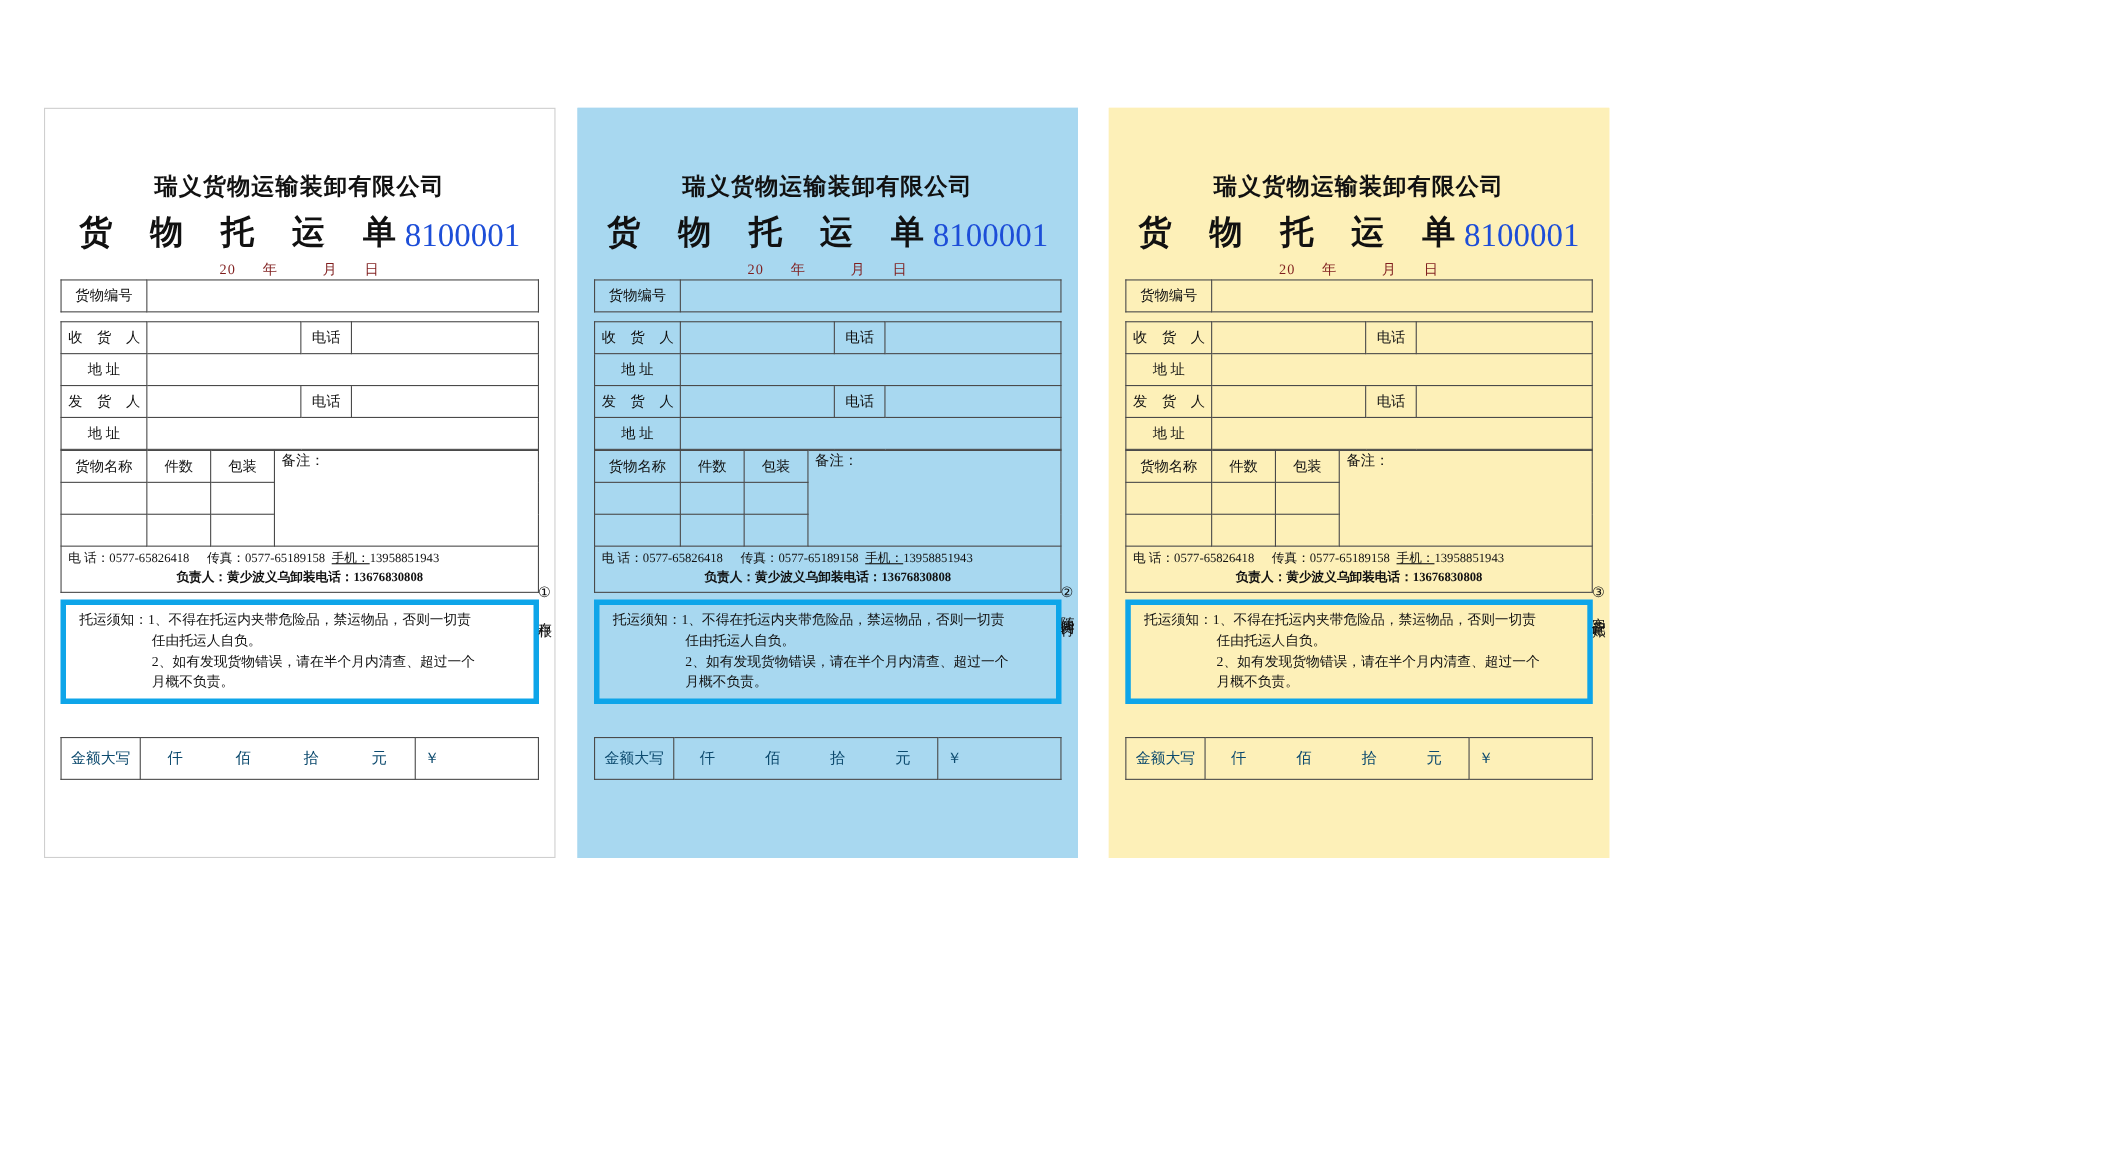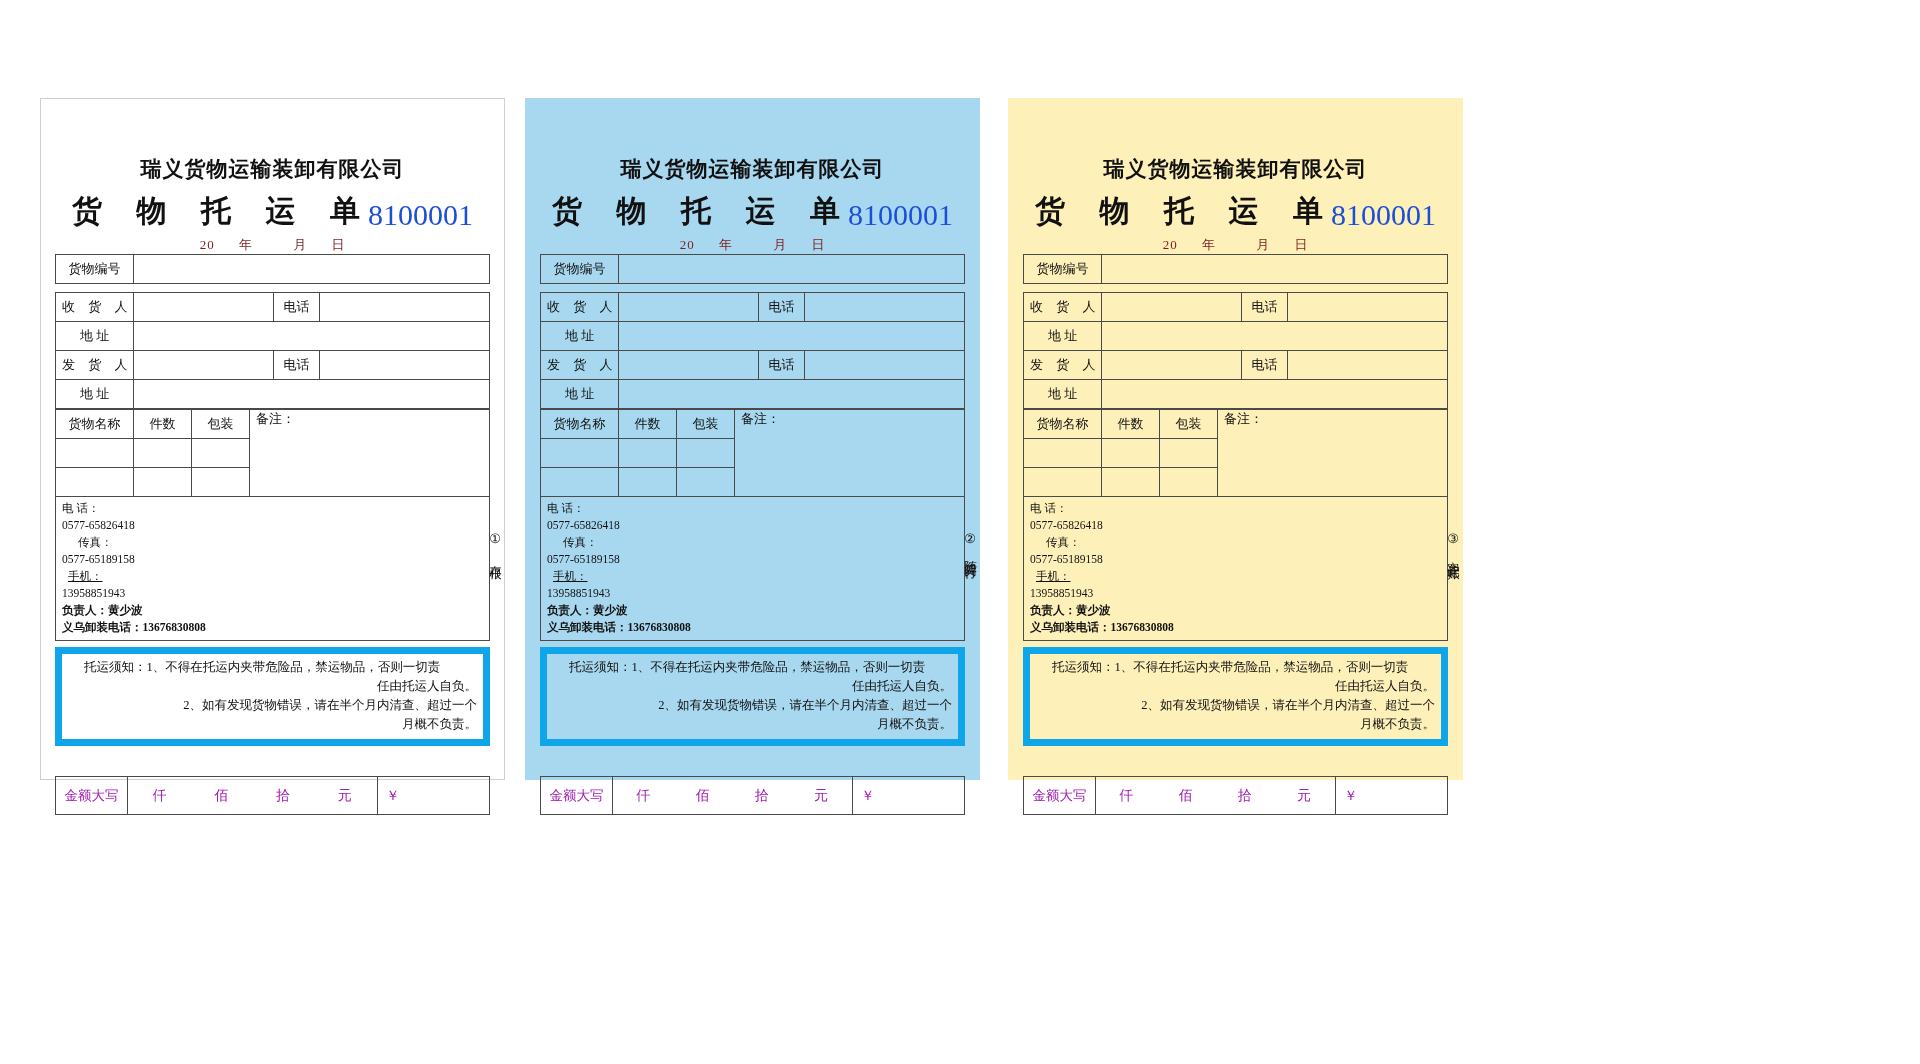--- a/index.html
+++ b/index.html
@@ -90,48 +90,47 @@
 
   
   .contactbox {
     border:1px solid #4a4a4a;
     border-top:none;
     font-size:11.5px;
     line-height:17px;
     padding:3px 6px 4px 6px;
     color:#111;
   }
-  .crow { display:flex; white-space:nowrap;flex-direction:column; }
+  .crow { display:flex; white-space:nowrap; }
   .crow .c1 { }
   .crow .c2 { margin-left:16px; }
   .crow .c3 { margin-left:6px;text-decoration:underline; }
   .crow.second { justify-content:center;font-weight:bold; }
 
   
   .noticebox {
-    border:7px solid #0ea5e9;
+    border:5px solid #0ea5e9;
     margin-top:6px;
     font-size:12.5px;
     line-height:19px;
-    padding:4px 6px 5px 22px;
+    padding:4px 6px 5px 12px;
     color:#111;
-    text-align:right;
   }
   .nline { display:flex; }
   .nlabel { white-space:nowrap; }
   .nbody { }
   .nindent { padding-left:66px; }
 
   
   table.amt {
     width:100%;
     border-collapse:collapse;
     table-layout:fixed;
     margin-top:30px;
-    color:#a21caf;
+    color:#0c4a6e;
   }
   table.amt td {
     border:1px solid #4a4a4a;
     height:38px;
     font-size:13.5px;
     text-align:center;
   }
   td.amtlbl { letter-spacing:0px; }
   .units {
     display:flex; justify-content:space-around; align-items:center;

